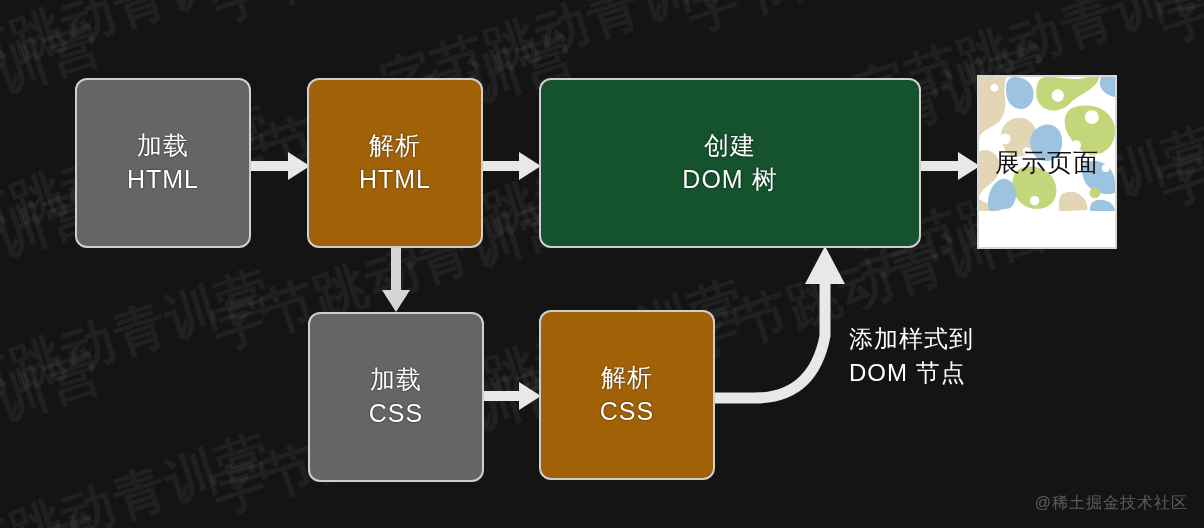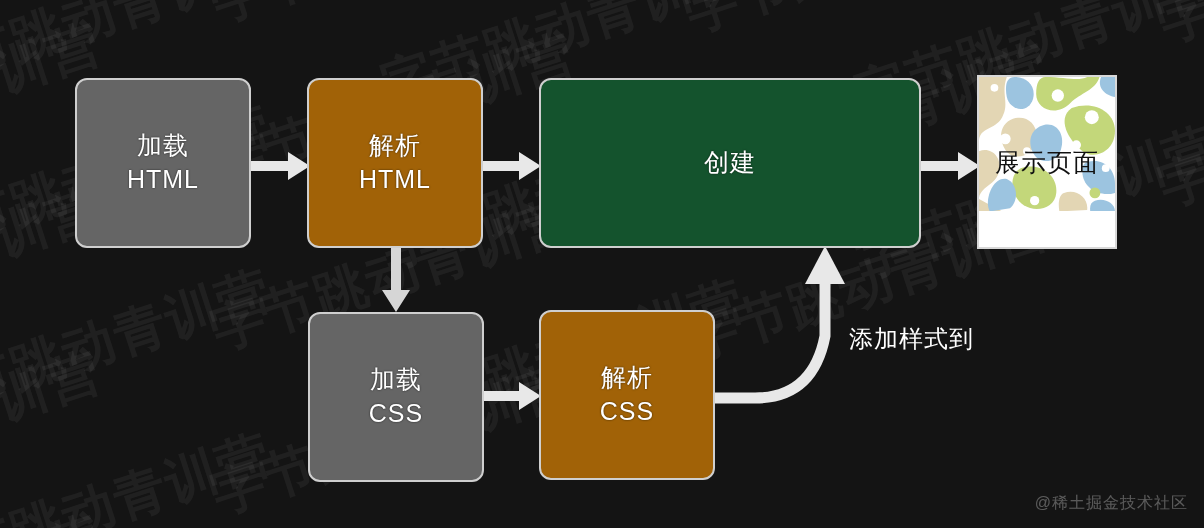--- a/index.html
+++ b/index.html
@@ -159,20 +159,21 @@
     <div class="ln">HTML</div>
   </div>
 
   <div class="node teal" style="left:307px; top:78px; width:176px; height:170px;">
     <div class="ln">解析</div>
     <div class="ln">HTML</div>
   </div>
 
   <div class="node maroon" style="left:539px; top:78px; width:382px; height:170px;">
     <div class="ln">创建</div>
+    <div class="ln">DOM 树</div>
   </div>
 
   <div class="imgnode" style="left:977px; top:75px; width:140px; height:174px;">
     <svg class="blobs" viewBox="0 0 176 174" preserveAspectRatio="none">
       <rect x="0" y="0" width="176" height="174" fill="#ffffff"></rect>
       <path d="M0,0 L36,0 C28,22 40,34 30,52 C20,70 0,64 0,84 Z" fill="#e3d6b4"></path>
       <path d="M0,96 C16,90 30,104 26,122 C22,140 4,140 0,156 Z" fill="#e3d6b4"></path>
       <path d="M0,158 L30,174 L0,174 Z" fill="#e3d6b4"></path>
       <path d="M46,0 C62,0 74,12 70,28 C64,48 40,44 36,26 C33,10 36,0 46,0 Z" fill="#9cc4e0"></path>
       <path d="M86,0 C112,0 128,6 140,0 L156,0 C150,18 132,20 118,34 C100,52 74,42 74,22 C74,8 78,0 86,0 Z" fill="#c3d77a"></path>
@@ -204,17 +205,18 @@
     <div class="ln">CSS</div>
   </div>
 
   <div class="node teal" style="left:539px; top:310px; width:176px; height:170px;">
     <div class="ln">解析</div>
     <div class="ln">CSS</div>
   </div>
 
   <div class="curve-label" style="left:838px; top:322px;">
     <div>添加样式到</div>
+    <div>DOM 节点</div>
   </div>
 
   <div class="credit" style="right:16px; bottom:14px;">@稀土掘金技术社区</div>
 
 </div>
 
 </body></html>

